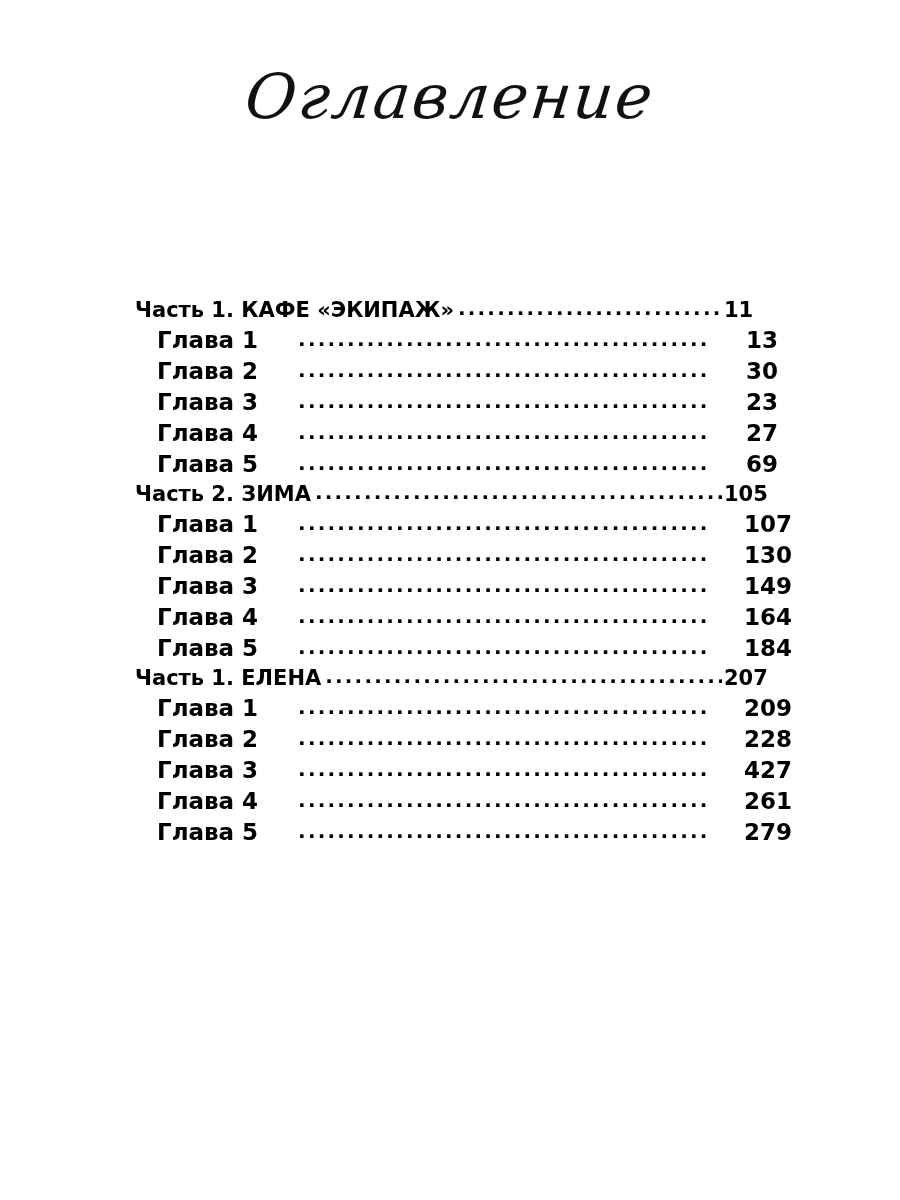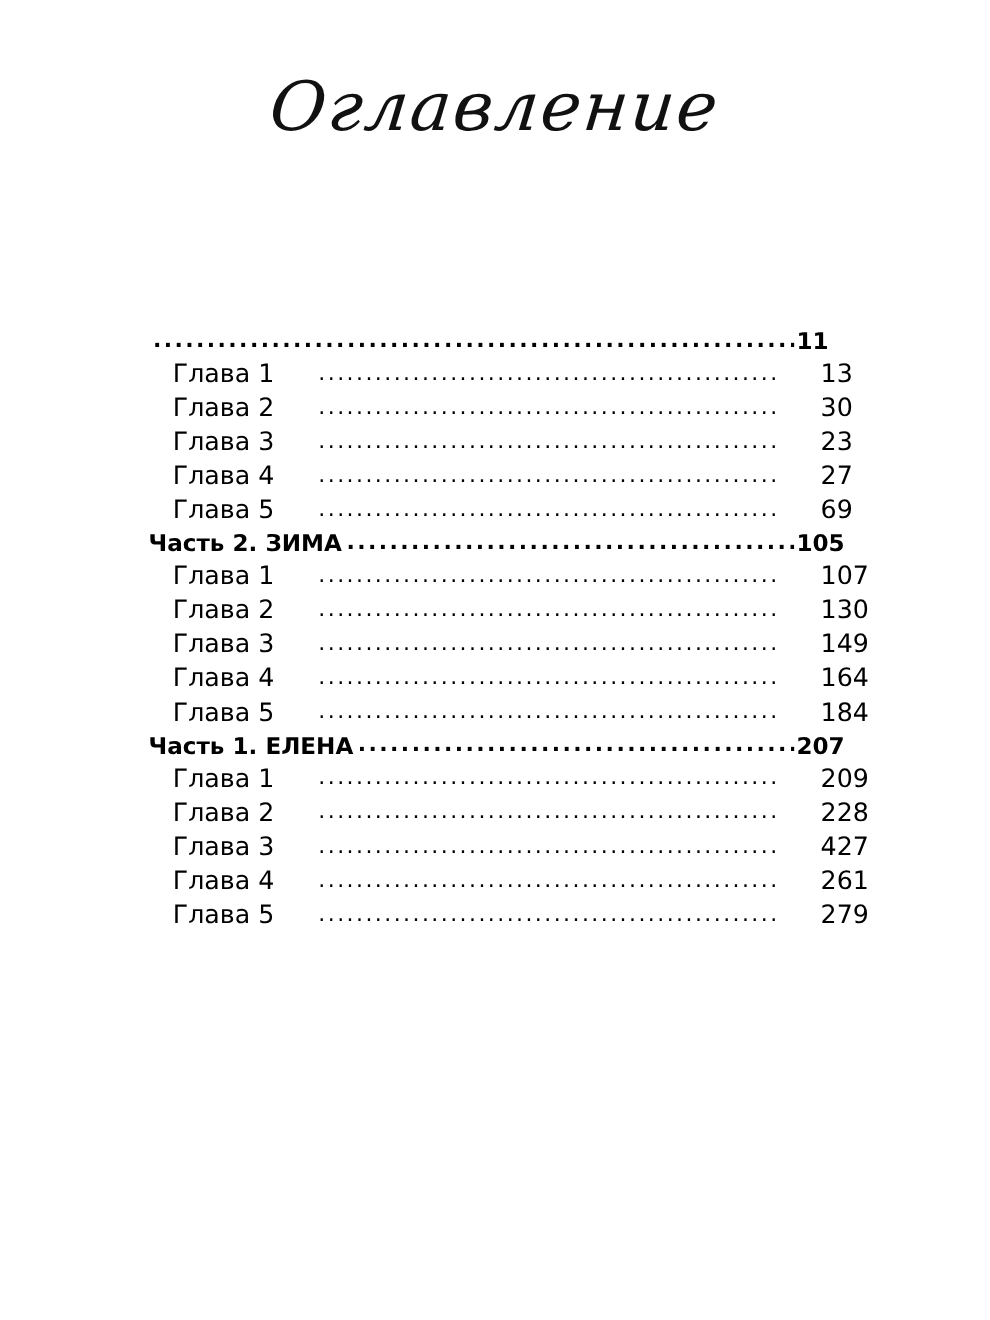--- a/index.html
+++ b/index.html
@@ -55,21 +55,21 @@
   .entry.part {
     font-size: 21px;
     font-weight: bold;
     margin-bottom: 8px;
     margin-top: 0;
     padding-left: 0;
   }
 
   .entry.chapter {
     font-size: 23px;
-    font-weight: normal;
+    font-weight: bold;
     margin-bottom: 8px;
     padding-left: 22px;
     gap: 36px;
   }
 
   .entry .label {
     white-space: nowrap;
     flex: 0 0 auto;
   }
 
@@ -97,20 +97,21 @@
 </style>
 </head>
 <body>
 
 <div class="page">
 
   <div class="toc-title">Оглавление</div>
 
   <div class="toc-body">
       <div class="entry part">
+        <span class="label">Часть 1. КАФЕ «ЭКИПАЖ»</span>
         <span class="leader">.......................................................................................................................</span>
         <span class="page-num">11</span>
       </div>
       <div class="entry chapter">
         <span class="label">Глава 1</span>
         <span class="leader">.......................................................................................................................</span>
         <span class="page-num">13</span>
       </div>
       <div class="entry chapter">
         <span class="label">Глава 2</span>

